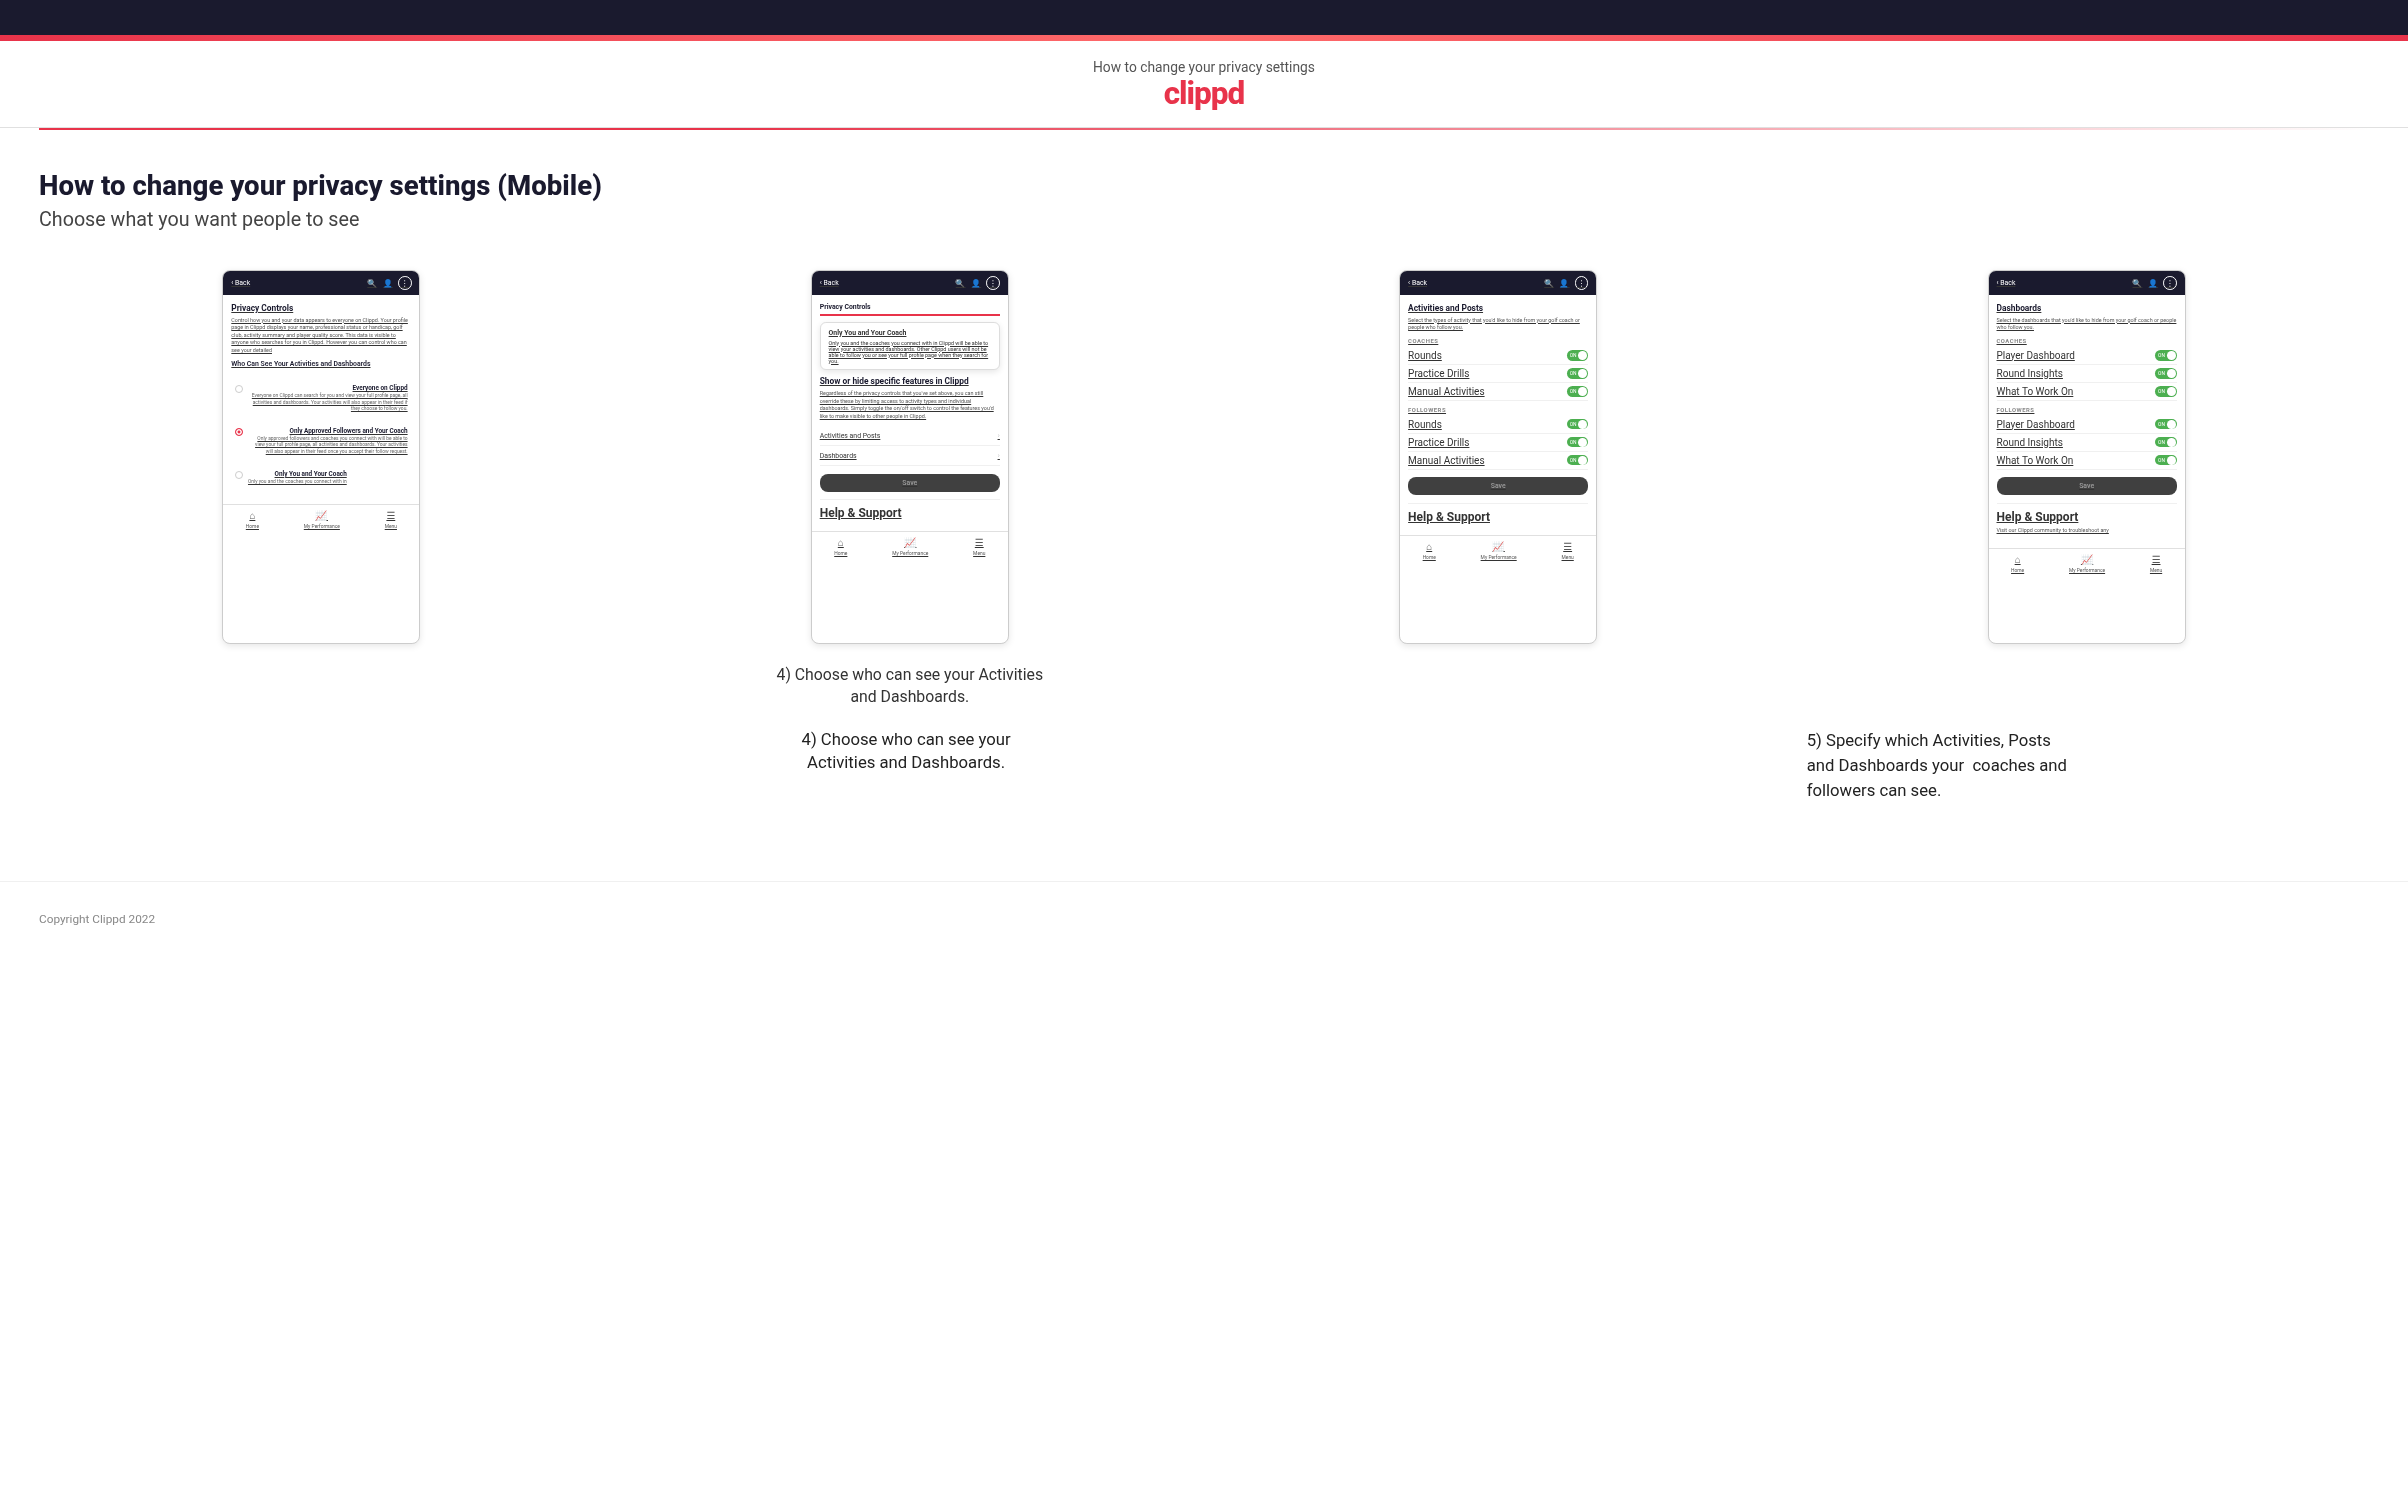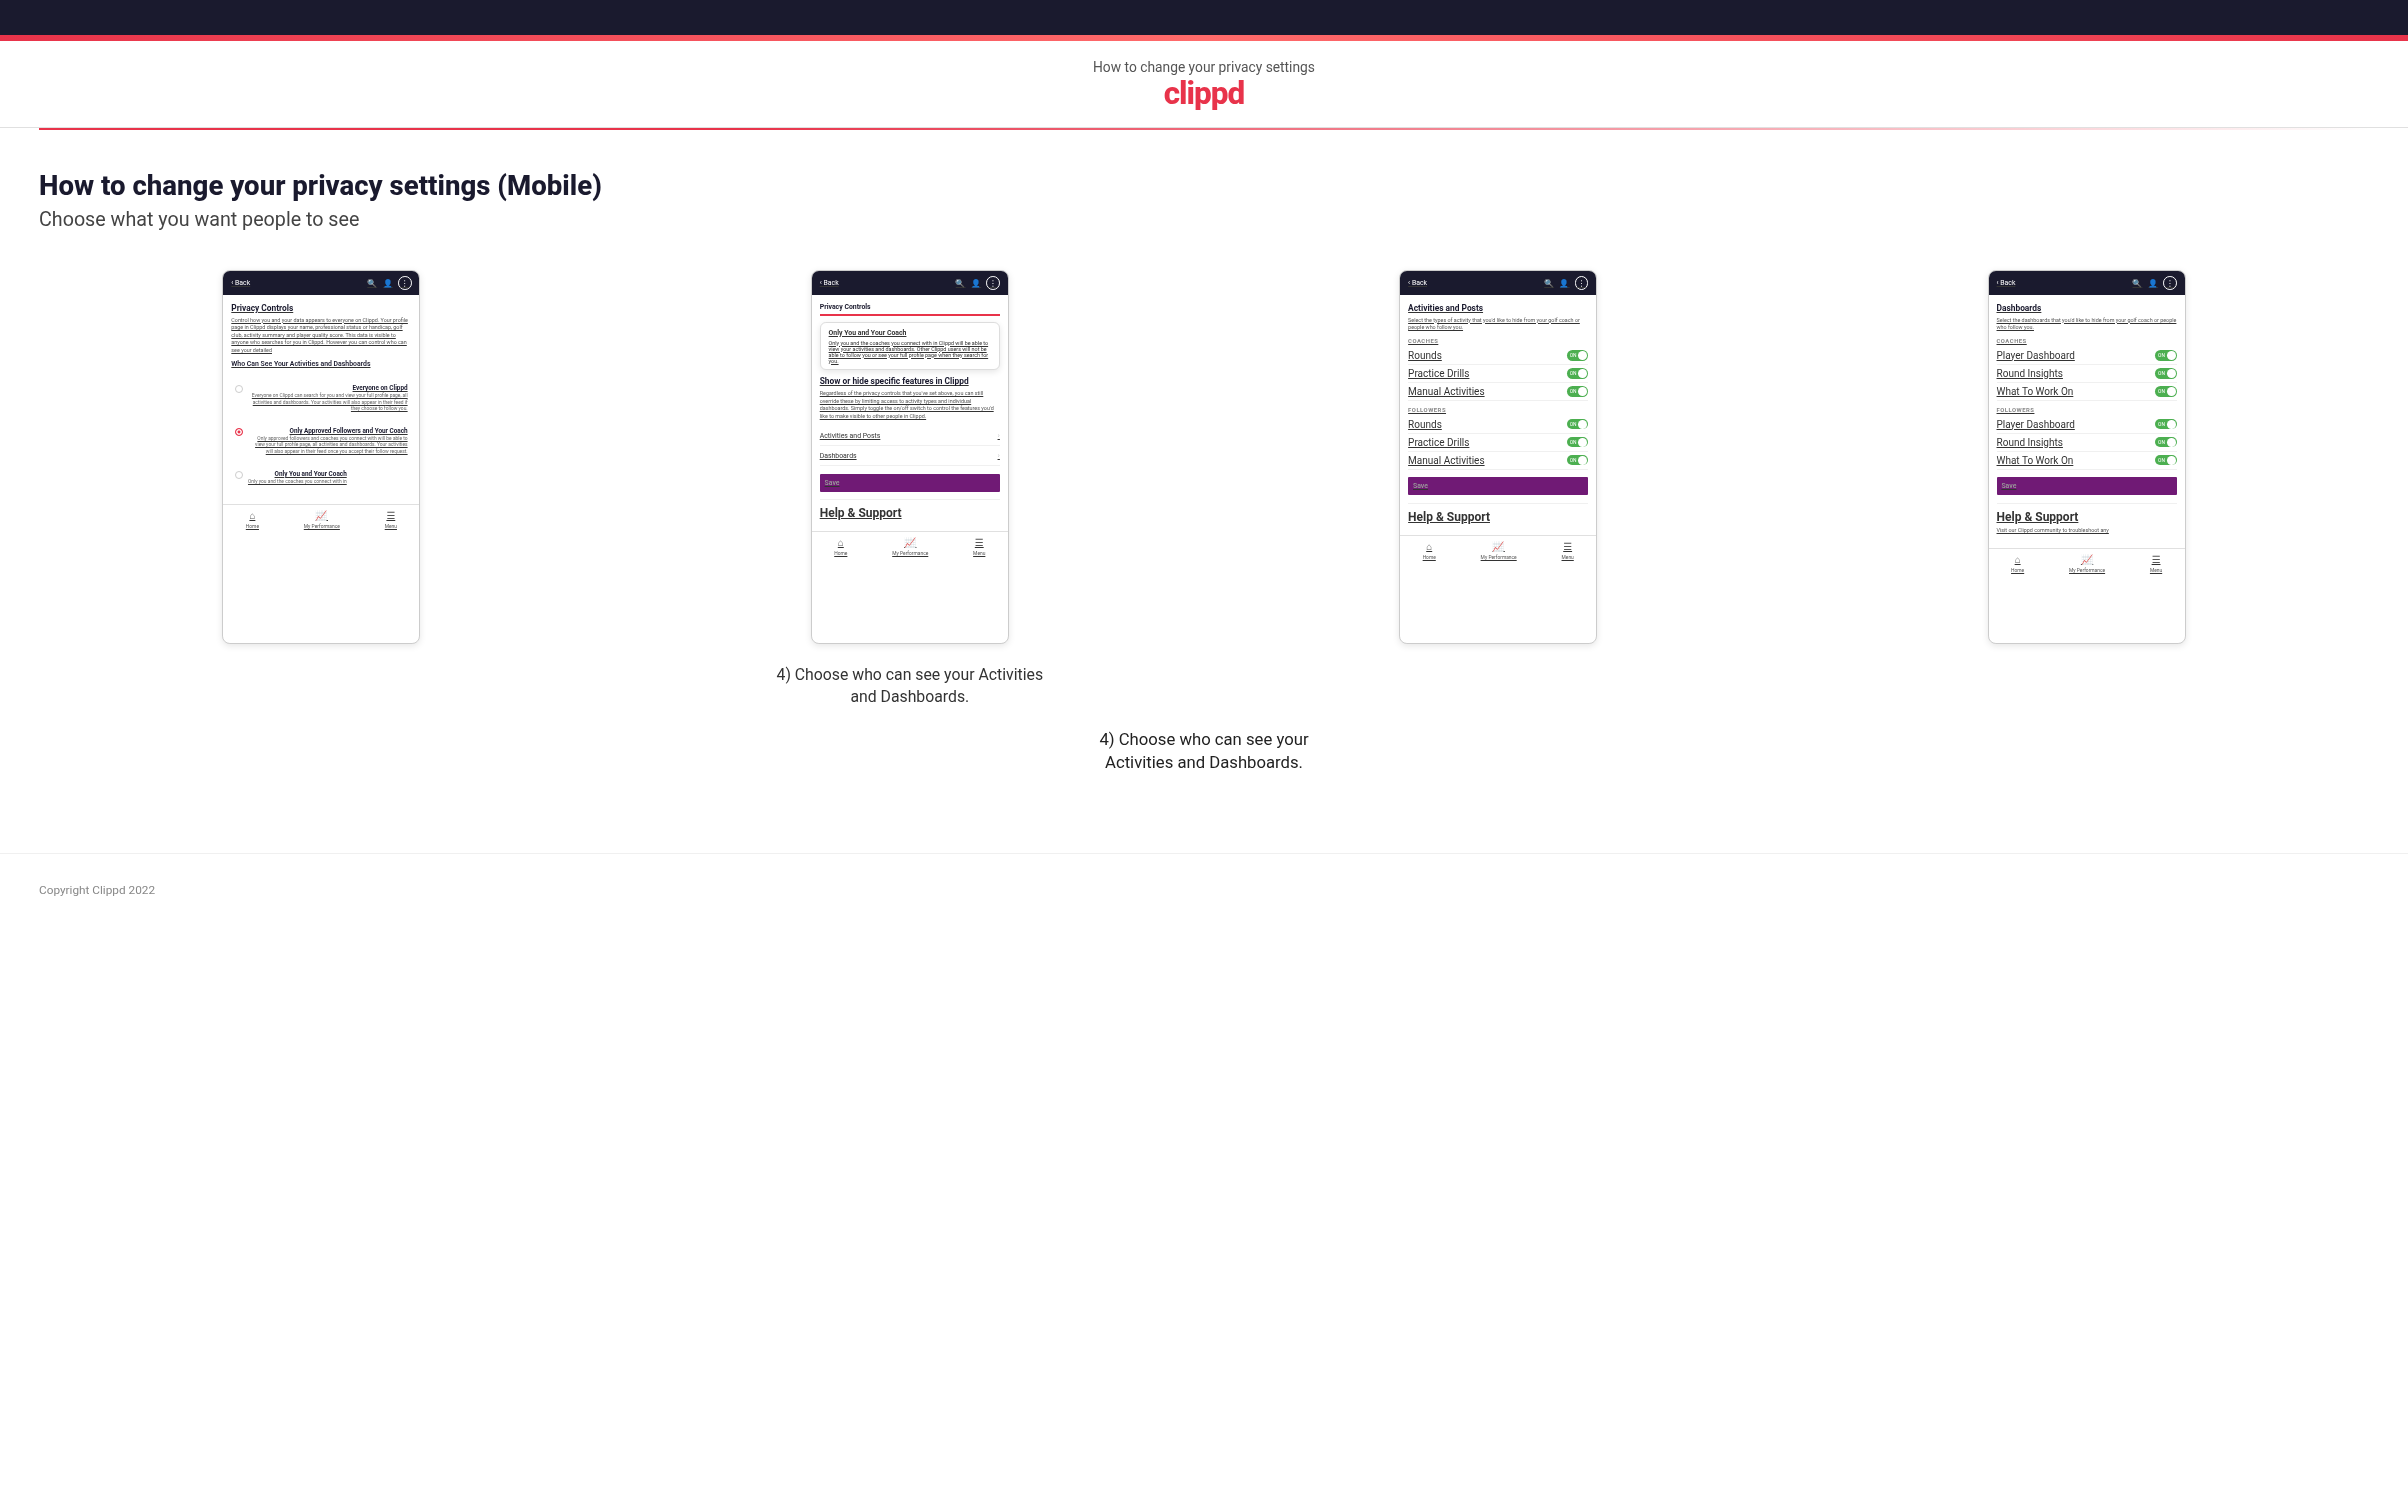--- a/index.html
+++ b/index.html
@@ -288,22 +288,23 @@
       font-size: 6.9px;
       color: #333;
     }
     .nav-arrow {
       font-size: 7.9px;
       color: #ccc;
     }
 
     
     .phone-save-btn {
-      background: #701a75;
-      border-radius: 1px;
+      background: #404040;
+      border-radius: 8px;
+      text-align: center;
       padding: 4.9px;
       margin: 7.9px 0;
       font-size: 6.9px;
       color: #999;
       font-weight: 600;
     }
 
     
     .phone-help-section {
       font-size: 12px;
@@ -634,20 +635,23 @@
     </div>
 
   </div>
 
   <div style="display: flex; gap: 23.6px; margin-top: 19.7px;">
     <div style="flex: 1;"></div>
     <div style="flex: 1; text-align: center;">
       <p style="font-size: 16.7px; color: #222; font-weight: 400; line-height: 1.4;">4) Choose who can see your<br>Activities and Dashboards.</p>
     </div>
     <div style="flex: 1;"></div>
+    <div style="flex: 1; text-align: left; padding-left: 9.9px;">
+      <p style="font-size: 16.7px; color: #222; font-weight: 400; line-height: 1.5;">5) Specify which Activities, Posts<br>and Dashboards your &nbsp;coaches and<br>followers can see.</p>
+    </div>
   </div>
 
 </div>
 
 <div class="footer">
   <span>Copyright Clippd 2022</span>
 </div>
 
 
 </body></html>

